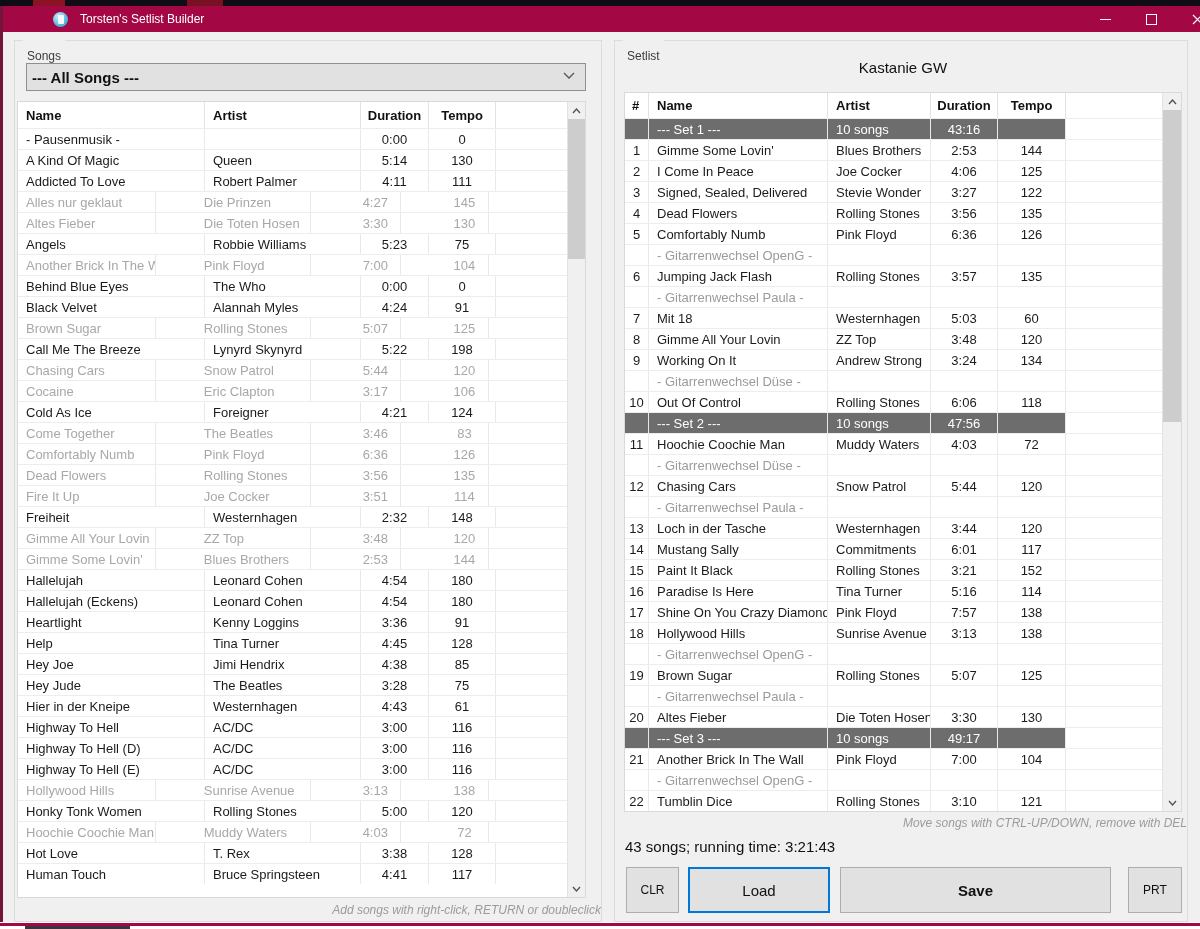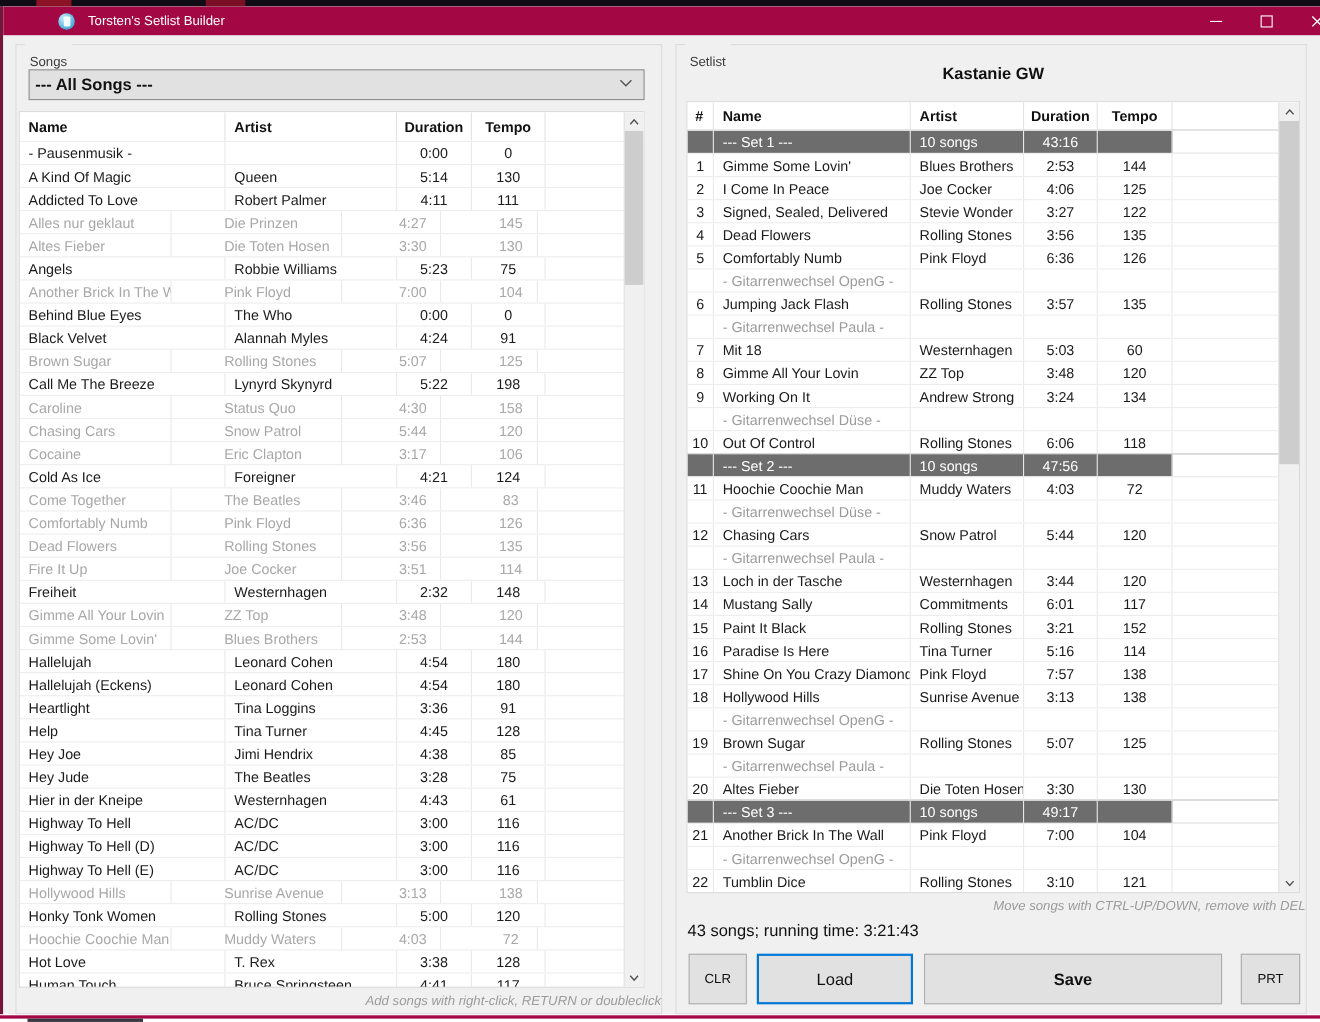--- a/index.html
+++ b/index.html
@@ -84,21 +84,21 @@
   .setlist-hint{top:775px;}
   .status{position:absolute;left:10px;top:797px;font-size:15px;color:#111;}
   .button-row{position:absolute;left:0;top:826px;width:100%;height:46px;}
   .btn{position:absolute;top:0;height:46px;background:#e1e1e1;border:1px solid #adadad;box-sizing:border-box;
     display:flex;align-items:center;justify-content:center;font-size:12px;color:#111;font-family:"Liberation Sans",sans-serif;padding:0;}
   .btn-clr{left:11px;width:53px;}
   .btn-load{left:73px;width:142px;border:2px solid #0078d7;font-size:15px;}
   .btn-save{left:225px;width:271px;font-size:15px;font-weight:bold;}
   .btn-prt{left:513px;width:54px;}
 
-  .setlist-title{position:absolute;left:9px;top:18px;width:558px;text-align:center;font-weight:bold;font-size:15px;color:#111;}
+  .setlist-title{position:absolute;left:9px;top:18px;width:558px;text-align:center;font-weight:normal;font-size:15px;color:#111;}
 </style>
 </head>
 <body>
 
 <div class="desktop">
   <div class="top-strip"></div>
   <div class="top-red-1"></div>
   <div class="top-red-2"></div>
   <div class="left-strip"></div>
   <div class="bottom-line"></div>
@@ -213,27 +213,20 @@
     <div class="td c-extra"></div>
   </div>
             <div class="trow">
     <div class="td c-name">Call Me The Breeze</div>
     <div class="td c-artist">Lynyrd Skynyrd</div>
     <div class="td c-dur center">5:22</div>
     <div class="td c-tempo center">198</div>
     <div class="td c-extra"></div>
   </div>
             <div class="trow used">
-    <div class="td c-name">Caroline</div>
-    <div class="td c-artist">Status Quo</div>
-    <div class="td c-dur center">4:30</div>
-    <div class="td c-tempo center">158</div>
-    <div class="td c-extra"></div>
-  </div>
-            <div class="trow used">
     <div class="td c-name">Chasing Cars</div>
     <div class="td c-artist">Snow Patrol</div>
     <div class="td c-dur center">5:44</div>
     <div class="td c-tempo center">120</div>
     <div class="td c-extra"></div>
   </div>
             <div class="trow used">
     <div class="td c-name">Cocaine</div>
     <div class="td c-artist">Eric Clapton</div>
     <div class="td c-dur center">3:17</div>
@@ -305,21 +298,21 @@
   </div>
             <div class="trow">
     <div class="td c-name">Hallelujah (Eckens)</div>
     <div class="td c-artist">Leonard Cohen</div>
     <div class="td c-dur center">4:54</div>
     <div class="td c-tempo center">180</div>
     <div class="td c-extra"></div>
   </div>
             <div class="trow">
     <div class="td c-name">Heartlight</div>
-    <div class="td c-artist">Tina Loggins</div>
+    <div class="td c-artist">Kenny Loggins</div>
     <div class="td c-dur center">3:36</div>
     <div class="td c-tempo center">91</div>
     <div class="td c-extra"></div>
   </div>
             <div class="trow">
     <div class="td c-name">Help</div>
     <div class="td c-artist">Tina Turner</div>
     <div class="td c-dur center">4:45</div>
     <div class="td c-tempo center">128</div>
     <div class="td c-extra"></div>

